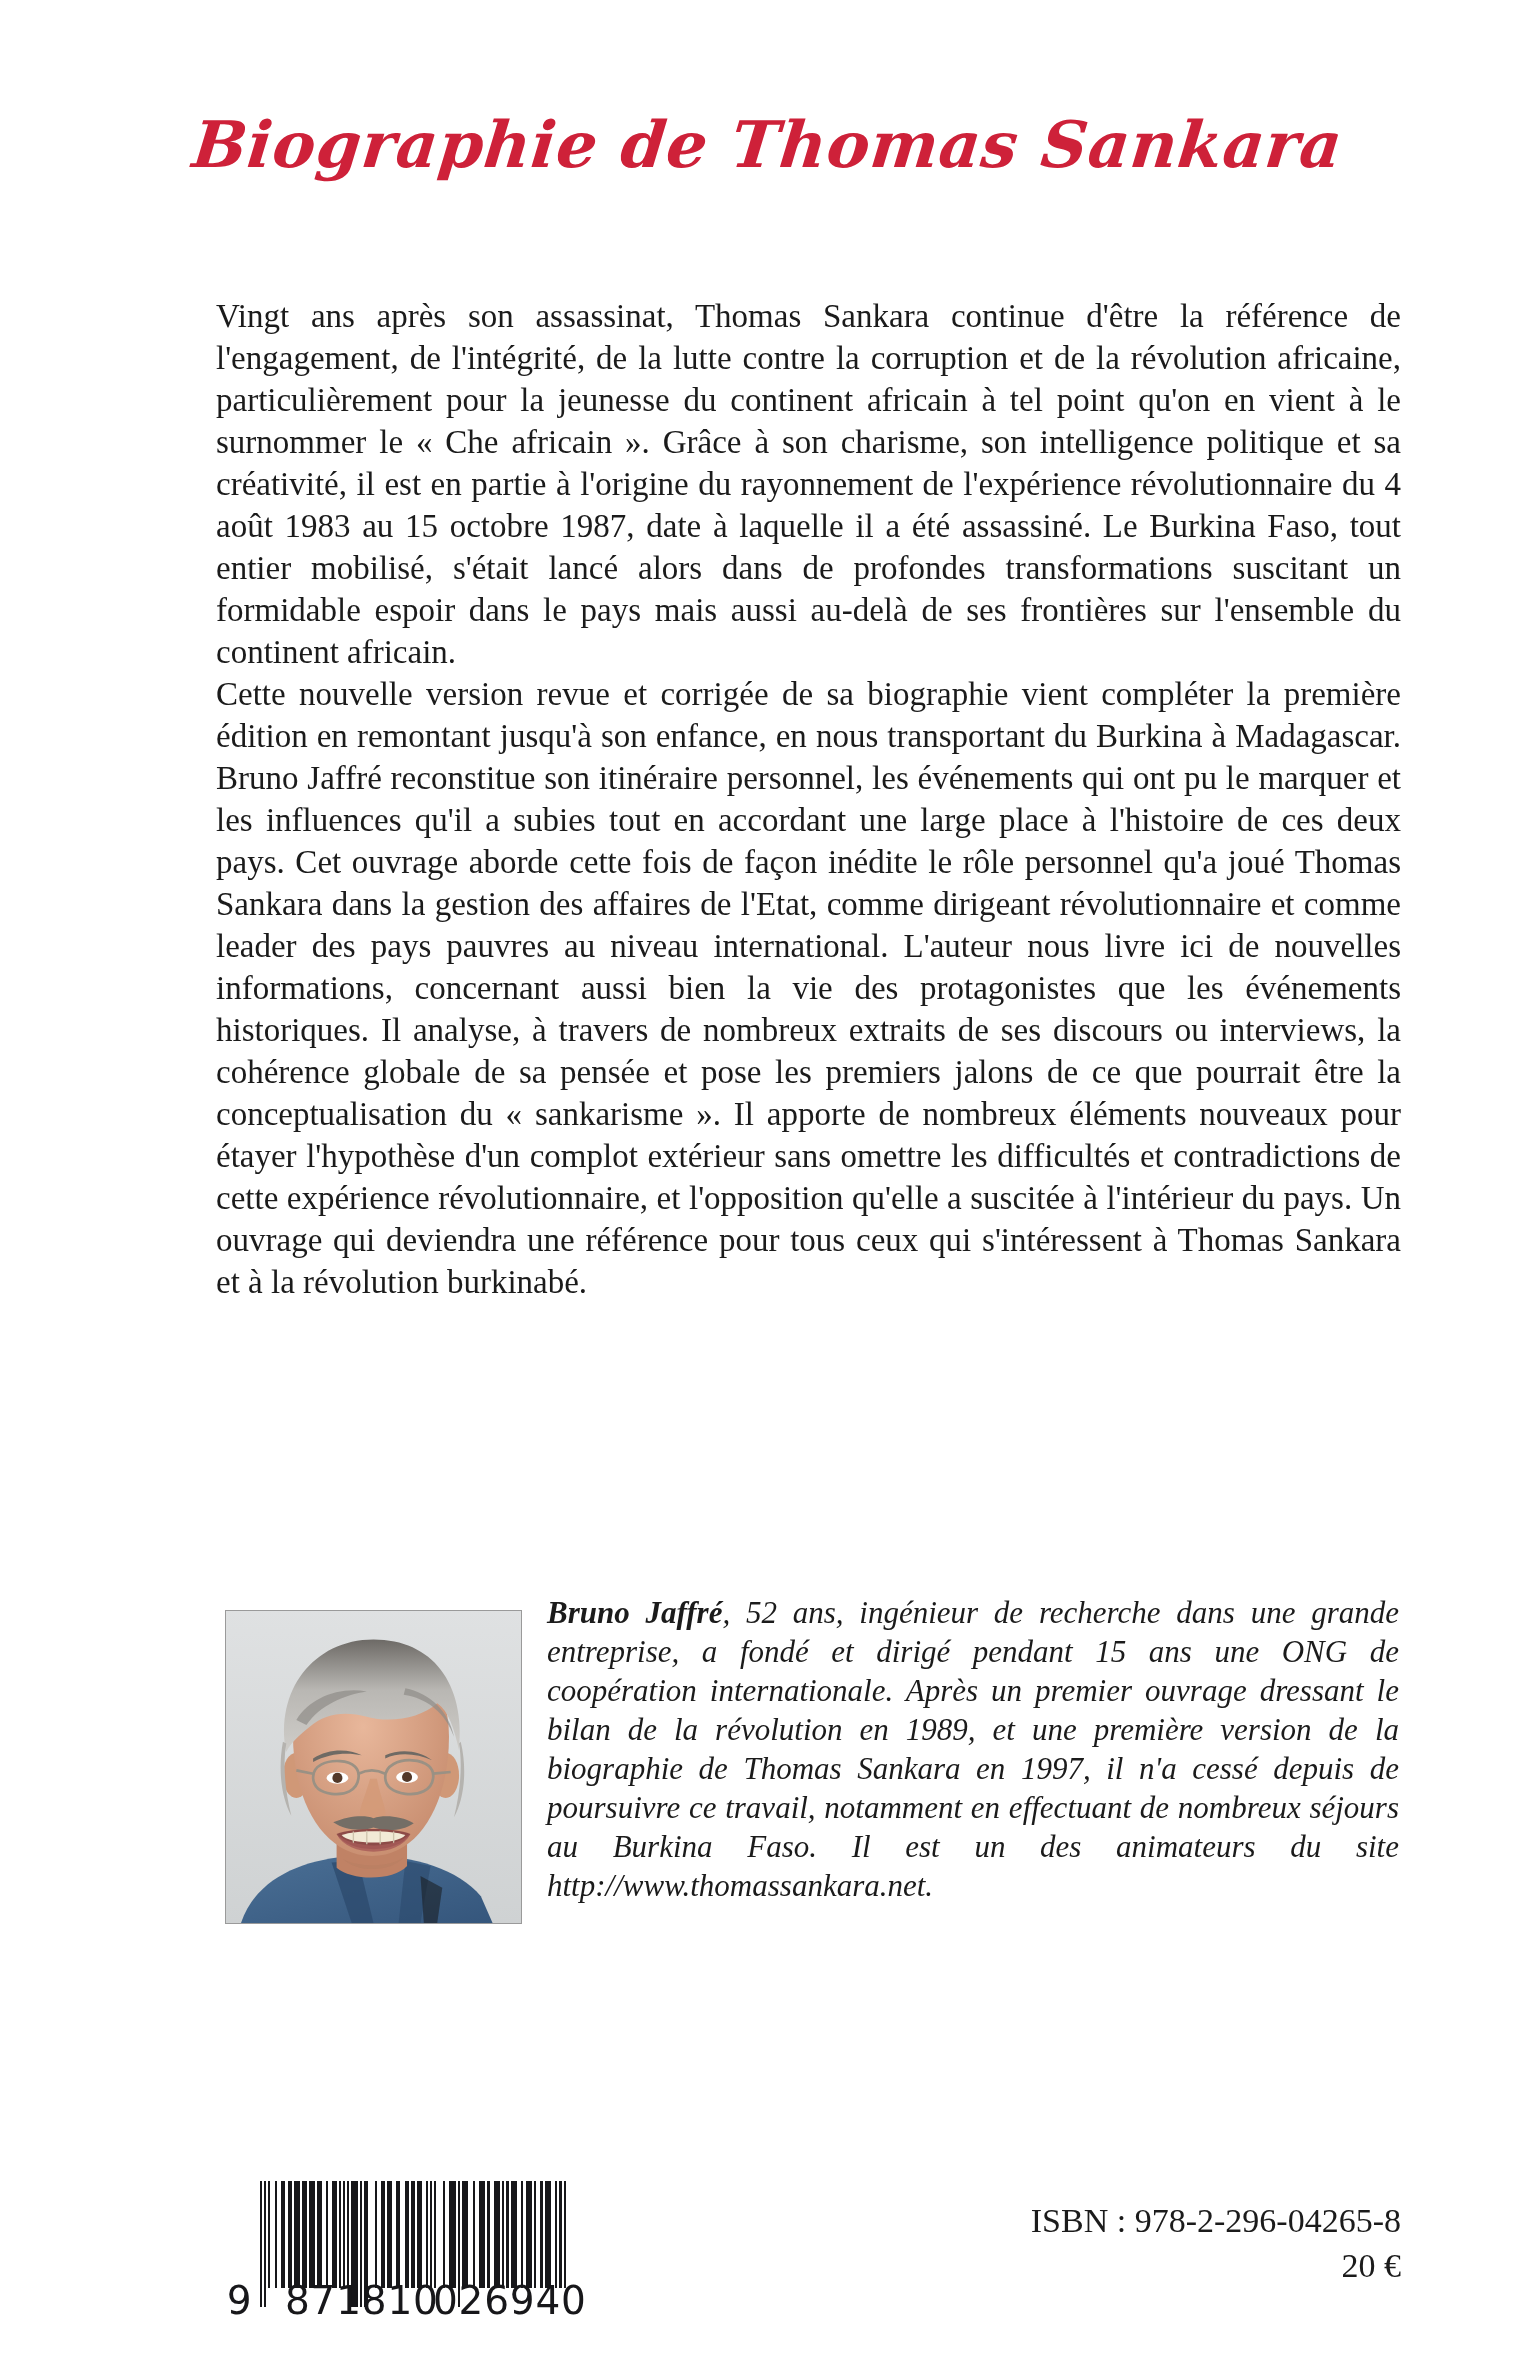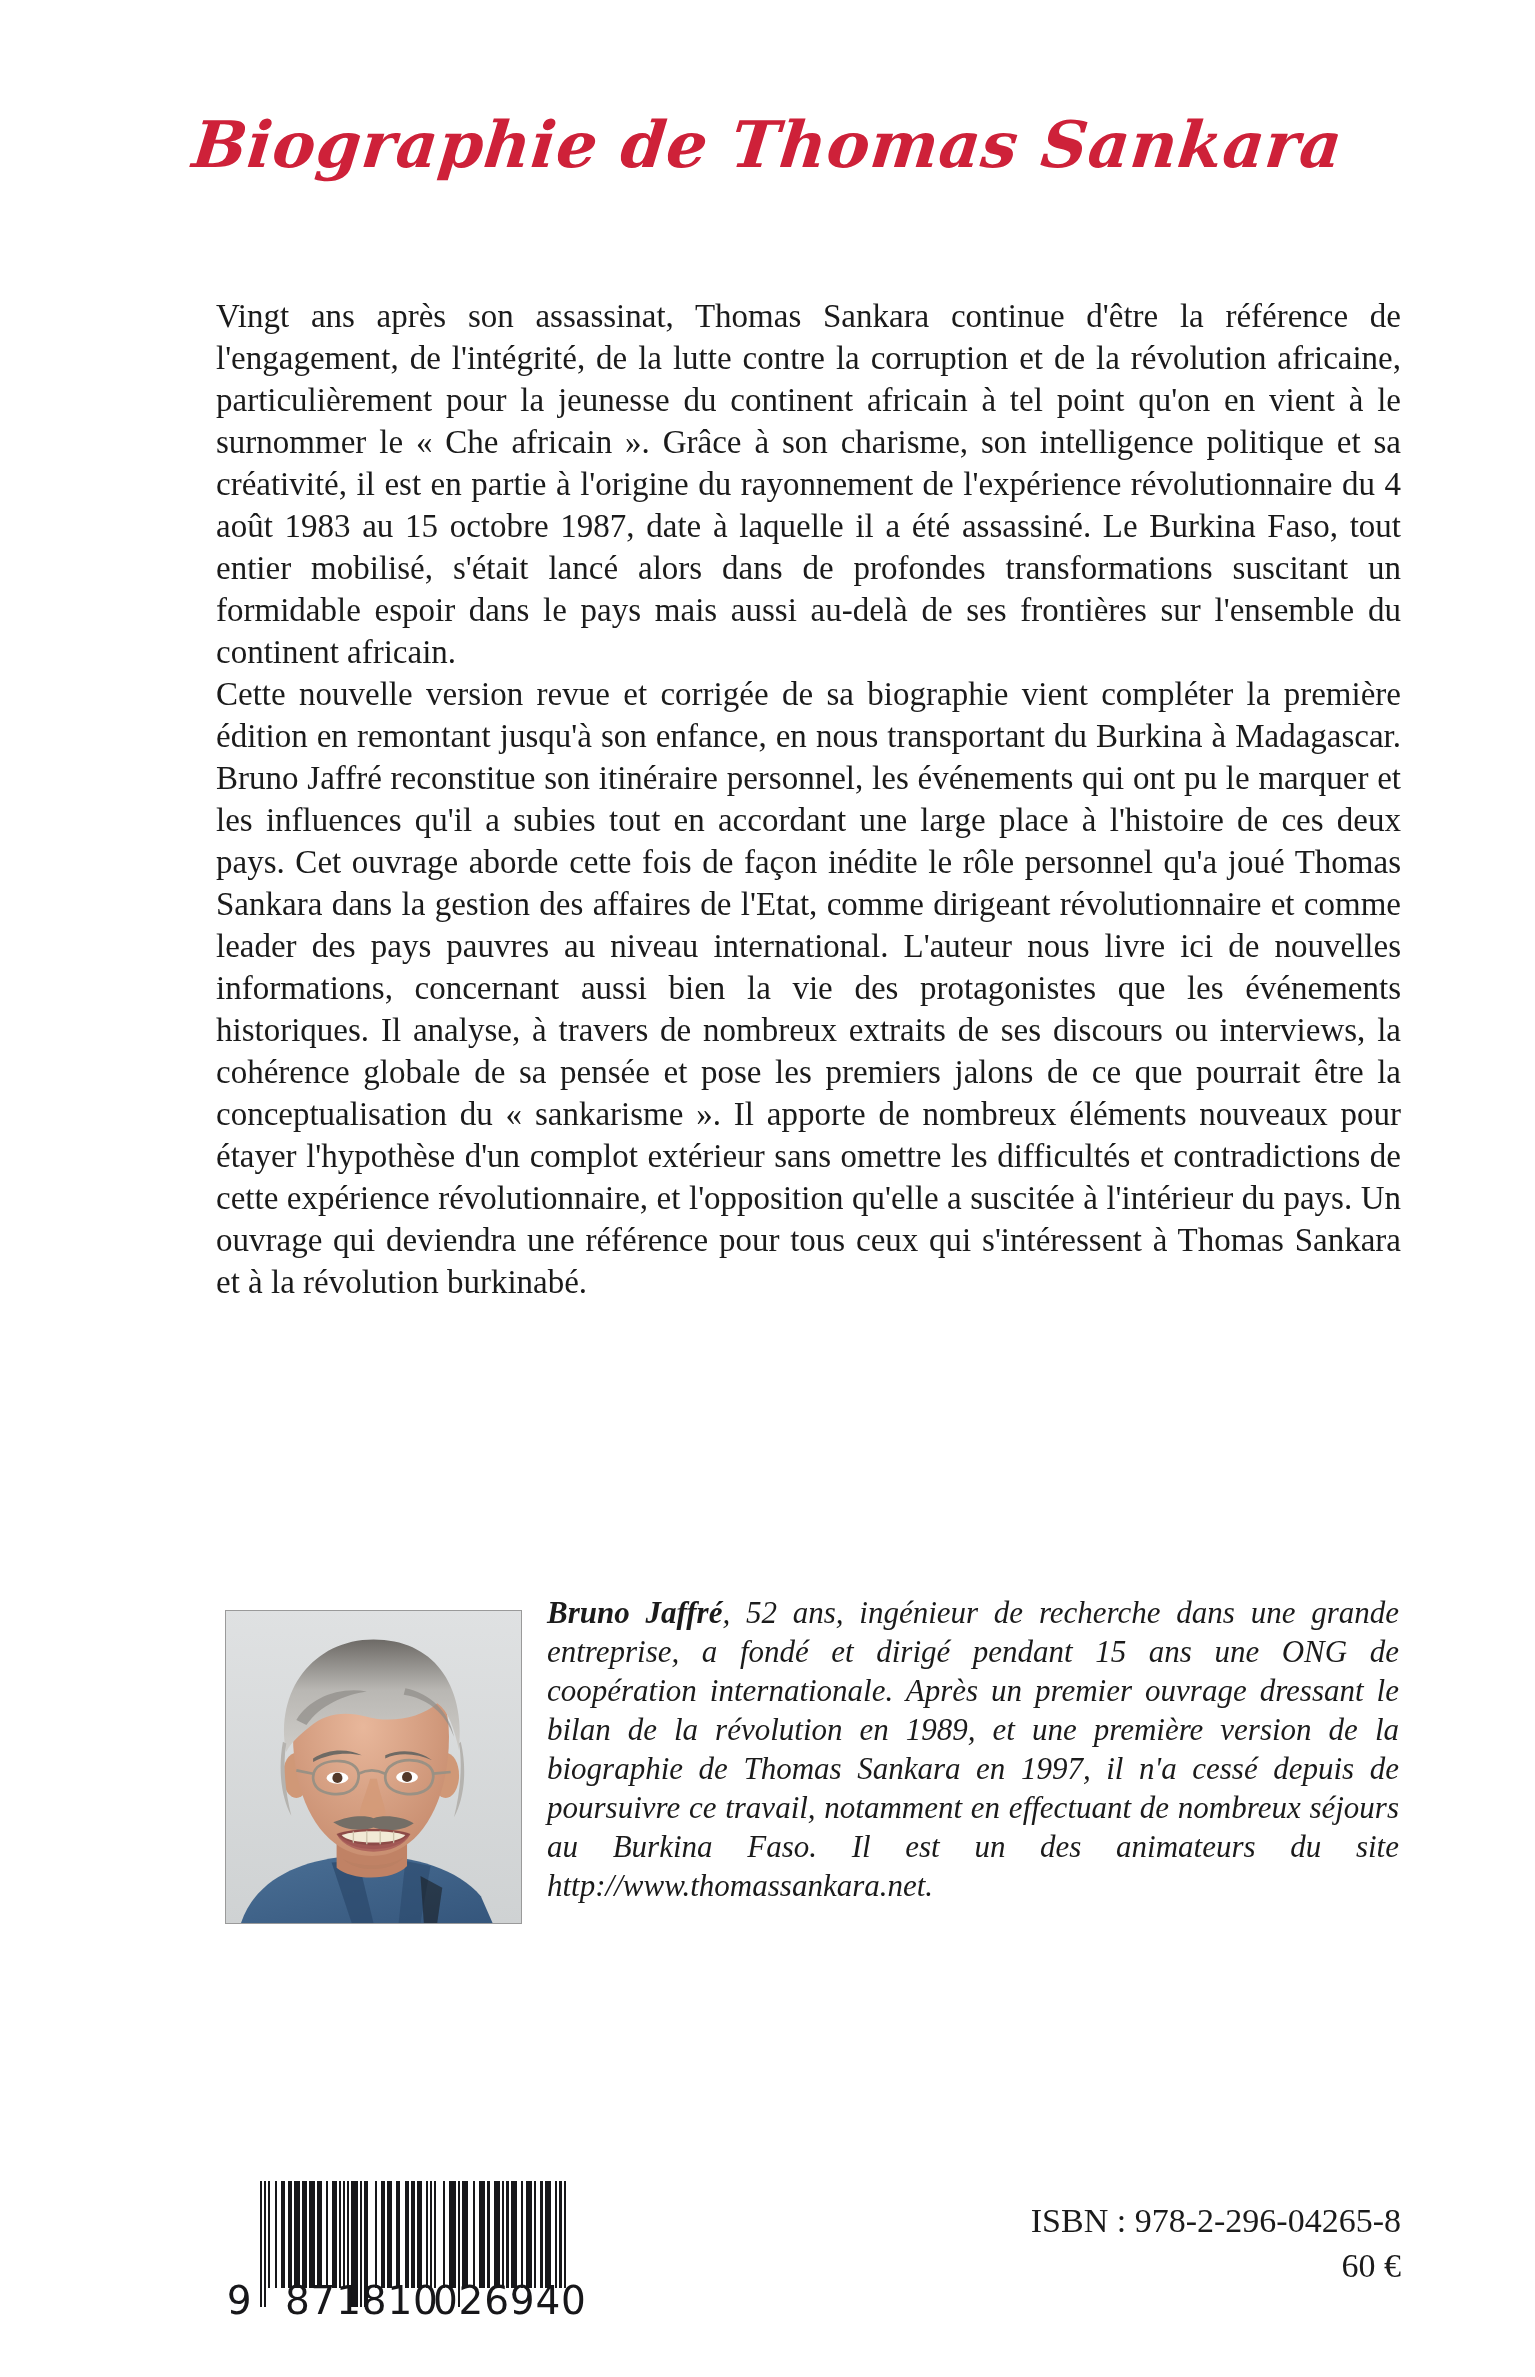--- a/index.html
+++ b/index.html
@@ -354,17 +354,17 @@
       </div>
     <div class="barcode-digits">
       <span class="d-lead">9</span>
       <span class="d-left">871810</span>
       <span class="d-right">026940</span>
     </div>
   </div>
 
   <div class="isbn-area">
     <span>ISBN : 978-2-296-04265-8</span>
-    <span class="price">60 €</span>
+    <span class="price">20 €</span>
   </div>
 
 </div>
 
 
 </body></html>

